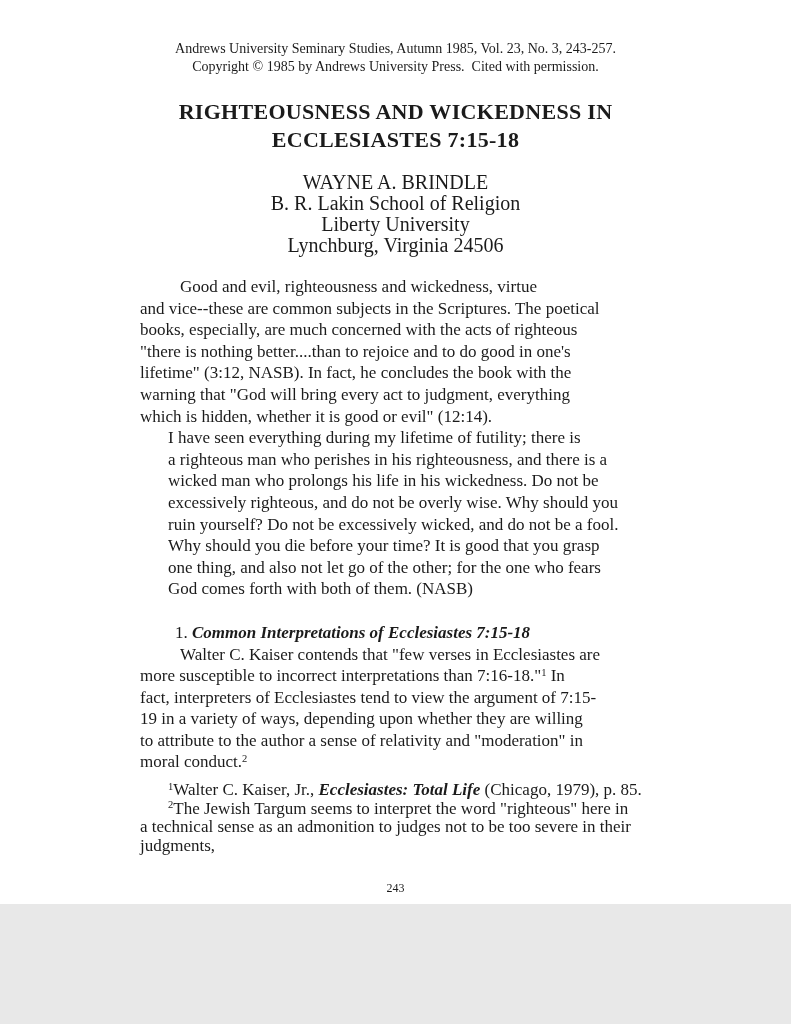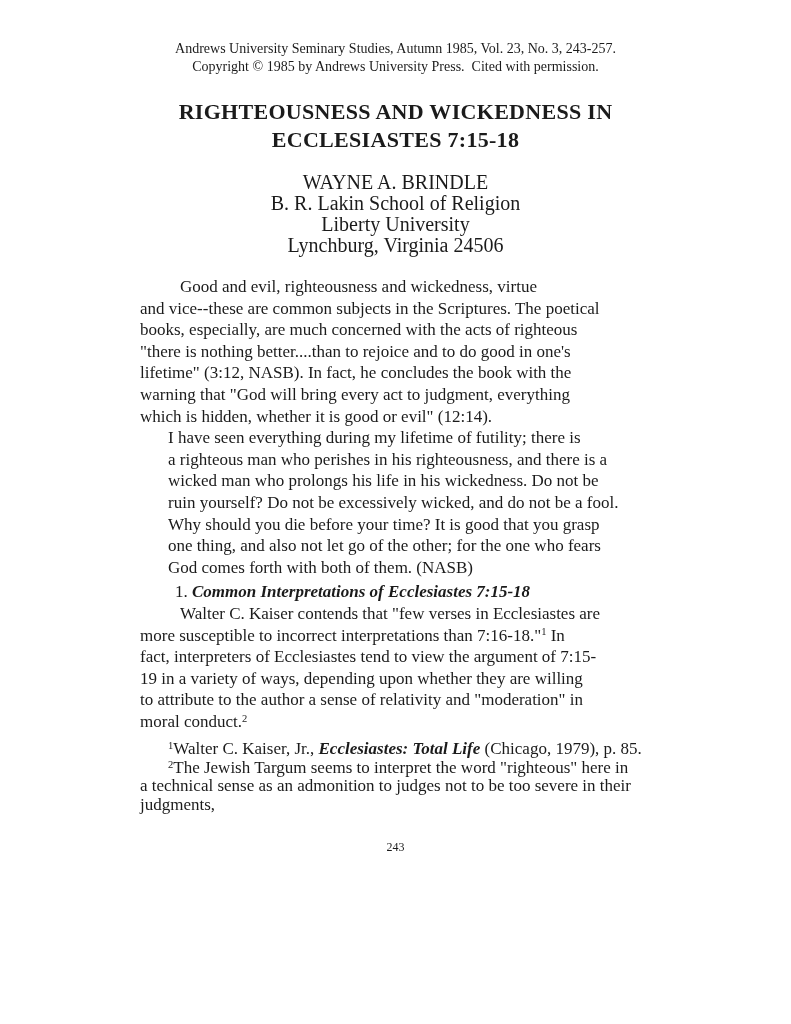--- a/index.html
+++ b/index.html
@@ -1,19 +1,19 @@
 <!DOCTYPE html>
 <html><head>
 <meta charset="utf-8">
 <style>
   html, body { margin: 0; padding: 0; background: #e8e8e8; }
   .page {
     position: relative;
     width: 791px;
-    height: 1024px;
+    height: 904px;
     margin: 0 auto;
     background: #ffffff;
     color: #1b1b1b;
     font-family: "Liberation Serif", "DejaVu Serif", serif;
     box-sizing: border-box;
     padding-top: 40px;
     overflow: hidden;
   }
   .line { white-space: pre-wrap; }
 
@@ -30,21 +30,21 @@
 
   .author { margin-top: 18px; text-align: center; font-size: 20px; line-height: 21px; }
 
   .body {
     margin: 20px 126px 0 140px;
     font-size: 17px;
     line-height: 21.6px;
   }
   .para .line:first-child { text-indent: 40px; }
   .quote { margin-left: 28px; }
-  .heading { margin-top: 3px; }
+  .heading { margin-top: 22px; }
   .heading .line { text-indent: 35px; }
 
   .footnotes { margin-top: 8px; font-size: 17px; line-height: 18.5px; }
   .footnotes .line:nth-child(-n+2) { text-indent: 28px; }
 
   .page-number { margin-top: 26px; text-align: center; font-size: 12px; }
 
   .it { font-style: italic; }
   .bd { font-weight: bold; }
   sup {
@@ -84,20 +84,21 @@
         <div class="line"><span>books, especially, are much concerned with the acts of righteous</span></div>
         <div class="line"><span>"there is nothing better....than to rejoice and to do good in one's</span></div>
         <div class="line"><span>lifetime" (3:12, NASB). In fact, he concludes the book with the</span></div>
         <div class="line"><span>warning that "God will bring every act to judgment, everything</span></div>
         <div class="line"><span>which is hidden, whether it is good or evil" (12:14).</span></div>
       </div>
     <div class="quote">
         <div class="line"><span>I have seen everything during my lifetime of futility; there is</span></div>
         <div class="line"><span>a righteous man who perishes in his righteousness, and there is a</span></div>
         <div class="line"><span>wicked man who prolongs his life in his wickedness. Do not be</span></div>
+        <div class="line"><span>excessively righteous, and do not be overly wise. Why should you</span></div>
         <div class="line"><span>ruin yourself? Do not be excessively wicked, and do not be a fool.</span></div>
         <div class="line"><span>Why should you die before your time? It is good that you grasp</span></div>
         <div class="line"><span>one thing, and also not let go of the other; for the one who fears</span></div>
         <div class="line"><span>God comes forth with both of them. (NASB)</span></div>
       </div>
     <div class="heading">
         <div class="line"><span>1. </span><span class="it bd">Common Interpretations of Ecclesiastes 7:15-18</span></div>
       </div>
     <div class="para">
         <div class="line"><span>Walter C. Kaiser contends that "few verses in Ecclesiastes are</span></div>

